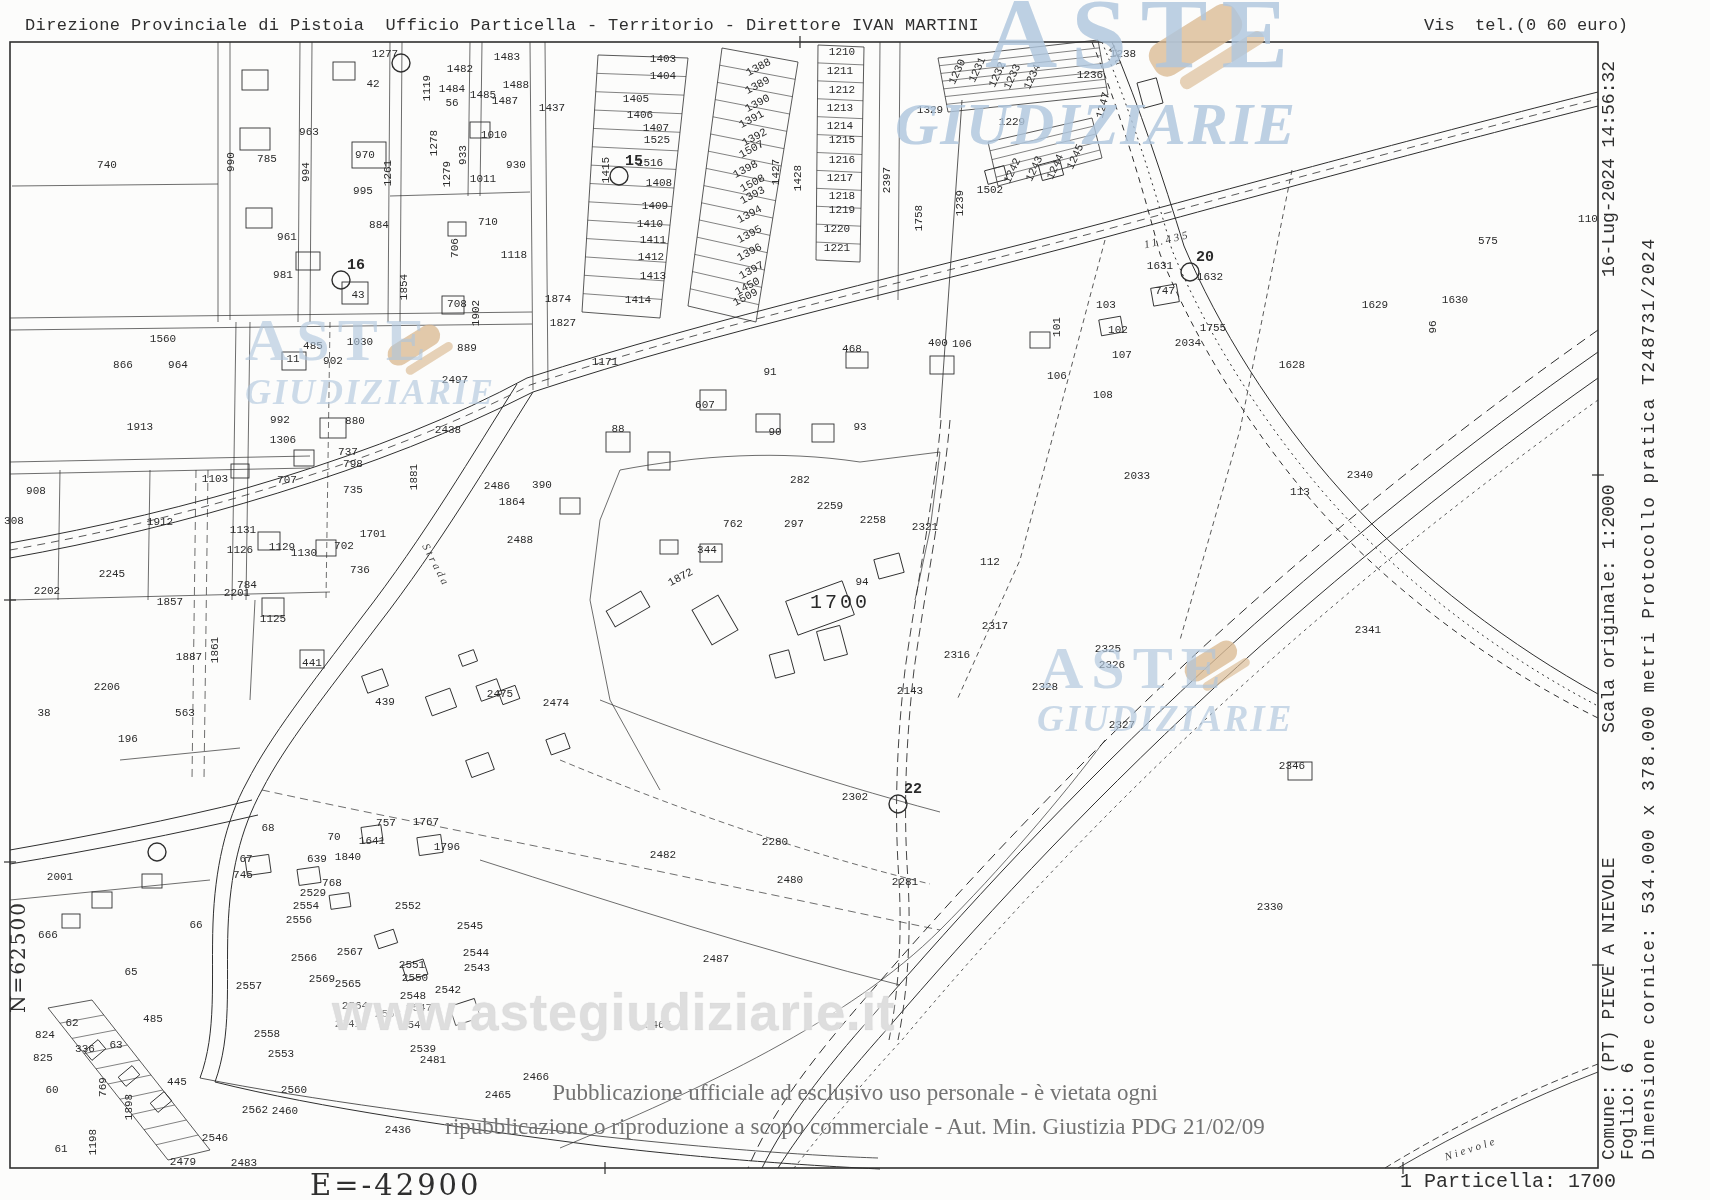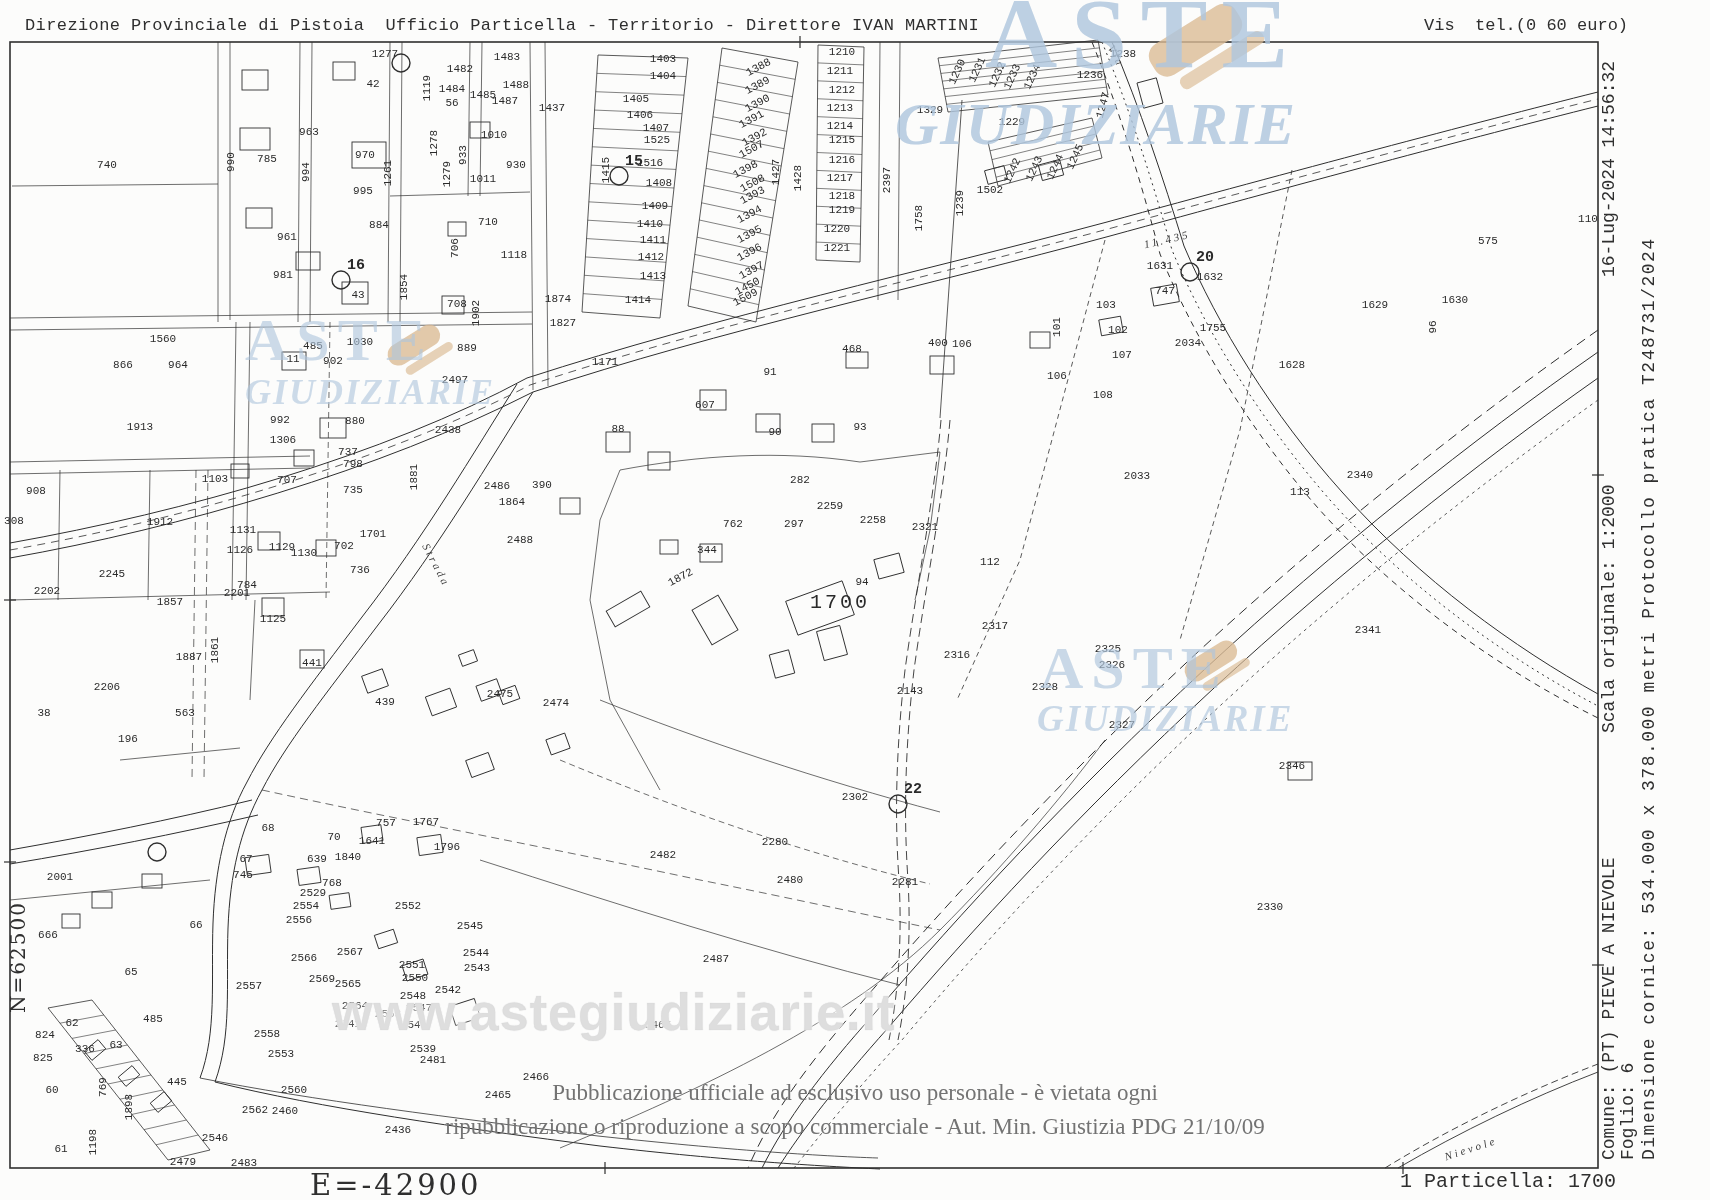--- a/index.html
+++ b/index.html
@@ -548,21 +548,21 @@
 <div class="aste" style="left:1037px;top:700px;font-size:37px;opacity:.8;">
   <span class="w2">GIUDIZIARIE</span>
 </div>
 <div class="gavel" style="left:1185px;top:648px;">
   <div class="head" style="width:58px;height:22px;"></div>
   <div class="handle" style="width:54px;height:9px;margin-top:4px;margin-left:8px;"></div>
 </div>
 
 <div class="url-wm">www.astegiudiziarie.it</div>
 <div class="disclaimer" id="disc1">Pubblicazione ufficiale ad esclusivo uso personale - è vietata ogni</div>
-<div class="disclaimer" id="disc2">ripubblicazione o riproduzione a scopo commerciale - Aut. Min. Giustizia PDG 21/10/09</div>
+<div class="disclaimer" id="disc2">ripubblicazione o riproduzione a scopo commerciale - Aut. Min. Giustizia PDG 21/02/09</div>
 
 <div class="corner-n">N=62500</div>
 <div class="corner-e">E=-42900</div>
 <div class="particella">1 Particella: 1700</div>
 
 <div class="vtext" style="left:1600px;top:1160px;"><span>Comune: (PT) PIEVE A NIEVOLE</span><br><span>Foglio: 6</span></div>
 <div class="vtext" style="left:1600px;top:733px;">Scala originale: 1:2000</div>
 <div class="vtext" style="left:1600px;top:277px;">16-Lug-2024 14:56:32</div>
 <div class="vtext" style="left:1640px;top:1160px;letter-spacing:1.5px;"><span>Dimensione cornice: 534.000 x 378.000 metri</span> <span>Protocollo pratica T248731/2024</span></div>
 

